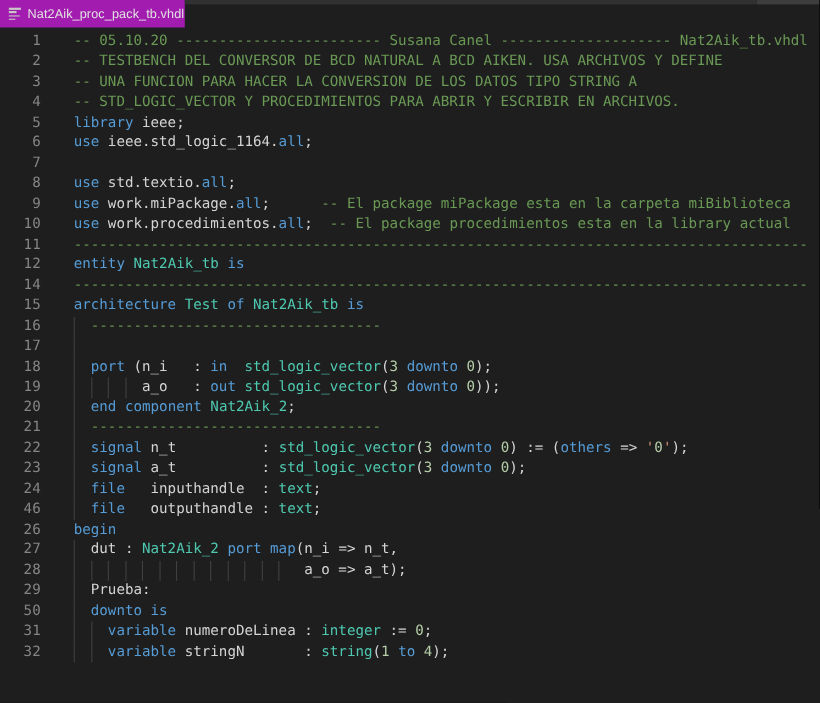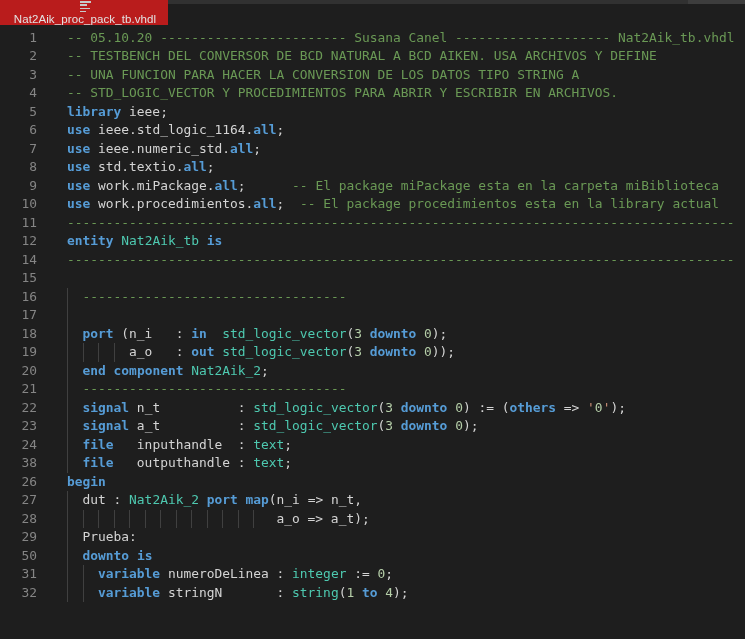--- a/index.html
+++ b/index.html
@@ -6,22 +6,21 @@
   .window{
     position:relative;width:745px;height:639px;overflow:hidden;
     background:#1e1e1e;
     font-family:"DejaVu Sans Mono","Liberation Mono",monospace;
   }
   
   .tabbar{position:absolute;left:0;top:0;width:745px;height:25px;background:#1e1e1e;}
   .tab{
     position:absolute;left:0;top:0;width:168px;height:25px;
     display:flex;align-items:center;box-sizing:border-box;padding-left:2px;
-    background:#b91c1c;
-    flex-direction:column;
+    background:#a21caf;
   }
   .tab-sliver{position:absolute;left:168px;top:0;width:520px;height:4px;background:#313131;}
   .tab-sliver-bright{position:absolute;left:688px;top:0;width:57px;height:4px;background:#3d3d3d;}
   .file-icon{display:inline-block;width:11px;height:13px;position:relative;margin-right:6px;margin-left:6px;}
   .file-icon i{position:absolute;left:0;height:1.6px;background:#c8c8c8;display:block;}
   .file-icon i:nth-child(1){top:1px;width:11px;}
   .file-icon i:nth-child(2){top:4.3px;width:7px;}
   .file-icon i:nth-child(3){top:7.6px;width:10px;}
   .file-icon i:nth-child(4){top:10.9px;width:6px;}
   .tab-label{
@@ -32,21 +31,21 @@
   .editor{position:absolute;left:0;top:25px;width:745px;height:614px;padding-top:3.5px;box-sizing:border-box;}
   .line{position:relative;height:18.5px;line-height:18.5px;font-size:12.9px;white-space:pre;}
   .num{
     position:absolute;left:0;top:0;width:37px;text-align:right;
     color:#858585;user-select:none;
   }
   .code{position:absolute;left:67px;top:0;}
   .guide{position:absolute;top:0;width:1px;height:18.5px;background:#404040;}
   
   .tk-c{color:var(--col-comment);}
-  .tk-k{color:var(--col-keyword);font-weight:bold;}
+  .tk-k{color:var(--col-keyword);}
   .tk-t{color:var(--col-type);text-align:right;}
   .tk-n{color:var(--col-number);}
   .tk-s{color:var(--col-string);}
   .tk-p{color:var(--col-plain);}
 </style>
 </head>
 <body>
 
 <div class="window" style="--col-comment: #6a9955; --col-keyword: #569cd6; --col-type: #4ec9b0; --col-number: #b5cea8; --col-string: #ce9178; --col-plain: #d4d4d4; background: rgb(30, 30, 30);">
   <div class="tabbar">
@@ -62,38 +61,38 @@
     <div class="tab-sliver"></div>
     <div class="tab-sliver-bright"></div>
   </div>
   <div class="editor" id="editor">
       <div class="line"><span class="num">1</span><span class="code"><span class="tk-c">-- 05.10.20 ------------------------ Susana Canel -------------------- Nat2Aik_tb.vhdl</span></span></div>
       <div class="line"><span class="num">2</span><span class="code"><span class="tk-c">-- TESTBENCH DEL CONVERSOR DE BCD NATURAL A BCD AIKEN. USA ARCHIVOS Y DEFINE</span></span></div>
       <div class="line"><span class="num">3</span><span class="code"><span class="tk-c">-- UNA FUNCION PARA HACER LA CONVERSION DE LOS DATOS TIPO STRING A</span></span></div>
       <div class="line"><span class="num">4</span><span class="code"><span class="tk-c">-- STD_LOGIC_VECTOR Y PROCEDIMIENTOS PARA ABRIR Y ESCRIBIR EN ARCHIVOS.</span></span></div>
       <div class="line"><span class="num">5</span><span class="code"><span class="tk-k">library</span><span class="tk-p"> ieee;</span></span></div>
       <div class="line"><span class="num">6</span><span class="code"><span class="tk-k">use</span><span class="tk-p"> ieee.std_logic_1164.</span><span class="tk-k">all</span><span class="tk-p">;</span></span></div>
-      <div class="line"><span class="num">7</span><span class="code"><span class="tk-k">use</span><span class="tk-p"> ieee.numeric_std.</span><span class="tk-k">all</span><span class="tk-p">;</span></span></div>
+      <div class="line"><span class="num">7</span></div>
       <div class="line"><span class="num">8</span><span class="code"><span class="tk-k">use</span><span class="tk-p"> std.textio.</span><span class="tk-k">all</span><span class="tk-p">;</span></span></div>
       <div class="line"><span class="num">9</span><span class="code"><span class="tk-k">use</span><span class="tk-p"> work.miPackage.</span><span class="tk-k">all</span><span class="tk-p">;      </span><span class="tk-c">-- El package miPackage esta en la carpeta miBiblioteca</span></span></div>
       <div class="line"><span class="num">10</span><span class="code"><span class="tk-k">use</span><span class="tk-p"> work.procedimientos.</span><span class="tk-k">all</span><span class="tk-p">;  </span><span class="tk-c">-- El package procedimientos esta en la library actual</span></span></div>
       <div class="line"><span class="num">11</span><span class="code"><span class="tk-c">--------------------------------------------------------------------------------------</span></span></div>
       <div class="line"><span class="num">12</span><span class="code"><span class="tk-k">entity</span><span class="tk-p"> </span><span class="tk-t">Nat2Aik_tb</span><span class="tk-p"> </span><span class="tk-k">is</span></span></div>
       <div class="line"><span class="num">14</span><span class="code"><span class="tk-c">--------------------------------------------------------------------------------------</span></span></div>
-      <div class="line"><span class="num">15</span></div>
+      <div class="line"><span class="num">15</span><span class="code"><span class="tk-k">architecture</span><span class="tk-p"> </span><span class="tk-t">Test</span><span class="tk-p"> </span><span class="tk-k">of</span><span class="tk-p"> </span><span class="tk-t">Nat2Aik_tb</span><span class="tk-p"> </span><span class="tk-k">is</span></span></div>
       <div class="line"><span class="guide" style="left: 67px;"></span><span class="num">16</span><span class="code"><span class="tk-p">  </span><span class="tk-c">----------------------------------</span></span></div>
       <div class="line"><span class="guide" style="left: 67px;"></span><span class="num">17</span></div>
       <div class="line"><span class="guide" style="left: 67px;"></span><span class="num">18</span><span class="code"><span class="tk-p">  </span><span class="tk-k">port</span><span class="tk-p"> (n_i   : </span><span class="tk-k">in</span><span class="tk-p">  </span><span class="tk-t">std_logic_vector</span><span class="tk-p">(</span><span class="tk-n">3</span><span class="tk-p"> </span><span class="tk-k">downto</span><span class="tk-p"> </span><span class="tk-n">0</span><span class="tk-p">);</span></span></div>
       <div class="line"><span class="guide" style="left: 67px;"></span><span class="guide" style="left: 82.52px;"></span><span class="guide" style="left: 98.04px;"></span><span class="guide" style="left: 113.56px;"></span><span class="num">19</span><span class="code"><span class="tk-p">        a_o   : </span><span class="tk-k">out</span><span class="tk-p"> </span><span class="tk-t">std_logic_vector</span><span class="tk-p">(</span><span class="tk-n">3</span><span class="tk-p"> </span><span class="tk-k">downto</span><span class="tk-p"> </span><span class="tk-n">0</span><span class="tk-p">));</span></span></div>
       <div class="line"><span class="guide" style="left: 67px;"></span><span class="num">20</span><span class="code"><span class="tk-p">  </span><span class="tk-k">end</span><span class="tk-p"> </span><span class="tk-k">component</span><span class="tk-p"> </span><span class="tk-t">Nat2Aik_2</span><span class="tk-p">;</span></span></div>
       <div class="line"><span class="guide" style="left: 67px;"></span><span class="num">21</span><span class="code"><span class="tk-p">  </span><span class="tk-c">----------------------------------</span></span></div>
       <div class="line"><span class="guide" style="left: 67px;"></span><span class="num">22</span><span class="code"><span class="tk-p">  </span><span class="tk-k">signal</span><span class="tk-p"> n_t          : </span><span class="tk-t">std_logic_vector</span><span class="tk-p">(</span><span class="tk-n">3</span><span class="tk-p"> </span><span class="tk-k">downto</span><span class="tk-p"> </span><span class="tk-n">0</span><span class="tk-p">) := (</span><span class="tk-k">others</span><span class="tk-p"> =&gt; </span><span class="tk-s">'</span><span class="tk-n">0</span><span class="tk-s">'</span><span class="tk-p">);</span></span></div>
       <div class="line"><span class="guide" style="left: 67px;"></span><span class="num">23</span><span class="code"><span class="tk-p">  </span><span class="tk-k">signal</span><span class="tk-p"> a_t          : </span><span class="tk-t">std_logic_vector</span><span class="tk-p">(</span><span class="tk-n">3</span><span class="tk-p"> </span><span class="tk-k">downto</span><span class="tk-p"> </span><span class="tk-n">0</span><span class="tk-p">);</span></span></div>
       <div class="line"><span class="guide" style="left: 67px;"></span><span class="num">24</span><span class="code"><span class="tk-p">  </span><span class="tk-k">file</span><span class="tk-p">   inputhandle  : </span><span class="tk-t">text</span><span class="tk-p">;</span></span></div>
-      <div class="line"><span class="guide" style="left: 67px;"></span><span class="num">38</span><span class="code"><span class="tk-p">  </span><span class="tk-k">file</span><span class="tk-p">   outputhandle : </span><span class="tk-t">text</span><span class="tk-p">;</span></span></div>
+      <div class="line"><span class="guide" style="left: 67px;"></span><span class="num">46</span><span class="code"><span class="tk-p">  </span><span class="tk-k">file</span><span class="tk-p">   outputhandle : </span><span class="tk-t">text</span><span class="tk-p">;</span></span></div>
       <div class="line"><span class="num">26</span><span class="code"><span class="tk-k">begin</span></span></div>
       <div class="line"><span class="guide" style="left: 67px;"></span><span class="num">27</span><span class="code"><span class="tk-p">  dut : </span><span class="tk-t">Nat2Aik_2</span><span class="tk-p"> </span><span class="tk-k">port</span><span class="tk-p"> </span><span class="tk-k">map</span><span class="tk-p">(n_i =&gt; n_t,</span></span></div>
       <div class="line"><span class="guide" style="left: 67px;"></span><span class="guide" style="left: 82.52px;"></span><span class="guide" style="left: 98.04px;"></span><span class="guide" style="left: 113.56px;"></span><span class="guide" style="left: 129.08px;"></span><span class="guide" style="left: 144.6px;"></span><span class="guide" style="left: 160.12px;"></span><span class="guide" style="left: 175.64px;"></span><span class="guide" style="left: 191.16px;"></span><span class="guide" style="left: 206.68px;"></span><span class="guide" style="left: 222.2px;"></span><span class="guide" style="left: 237.72px;"></span><span class="guide" style="left: 253.24px;"></span><span class="num">28</span><span class="code"><span class="tk-p">                           a_o =&gt; a_t);</span></span></div>
       <div class="line"><span class="guide" style="left: 67px;"></span><span class="num">29</span><span class="code"><span class="tk-p">  Prueba:</span></span></div>
       <div class="line"><span class="guide" style="left: 67px;"></span><span class="num">50</span><span class="code"><span class="tk-p">  </span><span class="tk-k">downto</span><span class="tk-p"> </span><span class="tk-k">is</span></span></div>
       <div class="line"><span class="guide" style="left: 67px;"></span><span class="guide" style="left: 82.52px;"></span><span class="num">31</span><span class="code"><span class="tk-p">    </span><span class="tk-k">variable</span><span class="tk-p"> numeroDeLinea : </span><span class="tk-t">integer</span><span class="tk-p"> := </span><span class="tk-n">0</span><span class="tk-p">;</span></span></div>
       <div class="line"><span class="guide" style="left: 67px;"></span><span class="guide" style="left: 82.52px;"></span><span class="num">32</span><span class="code"><span class="tk-p">    </span><span class="tk-k">variable</span><span class="tk-p"> stringN       : </span><span class="tk-t">string</span><span class="tk-p">(</span><span class="tk-n">1</span><span class="tk-p"> </span><span class="tk-k">to</span><span class="tk-p"> </span><span class="tk-n">4</span><span class="tk-p">);</span></span></div>
     </div>
 </div>
 

